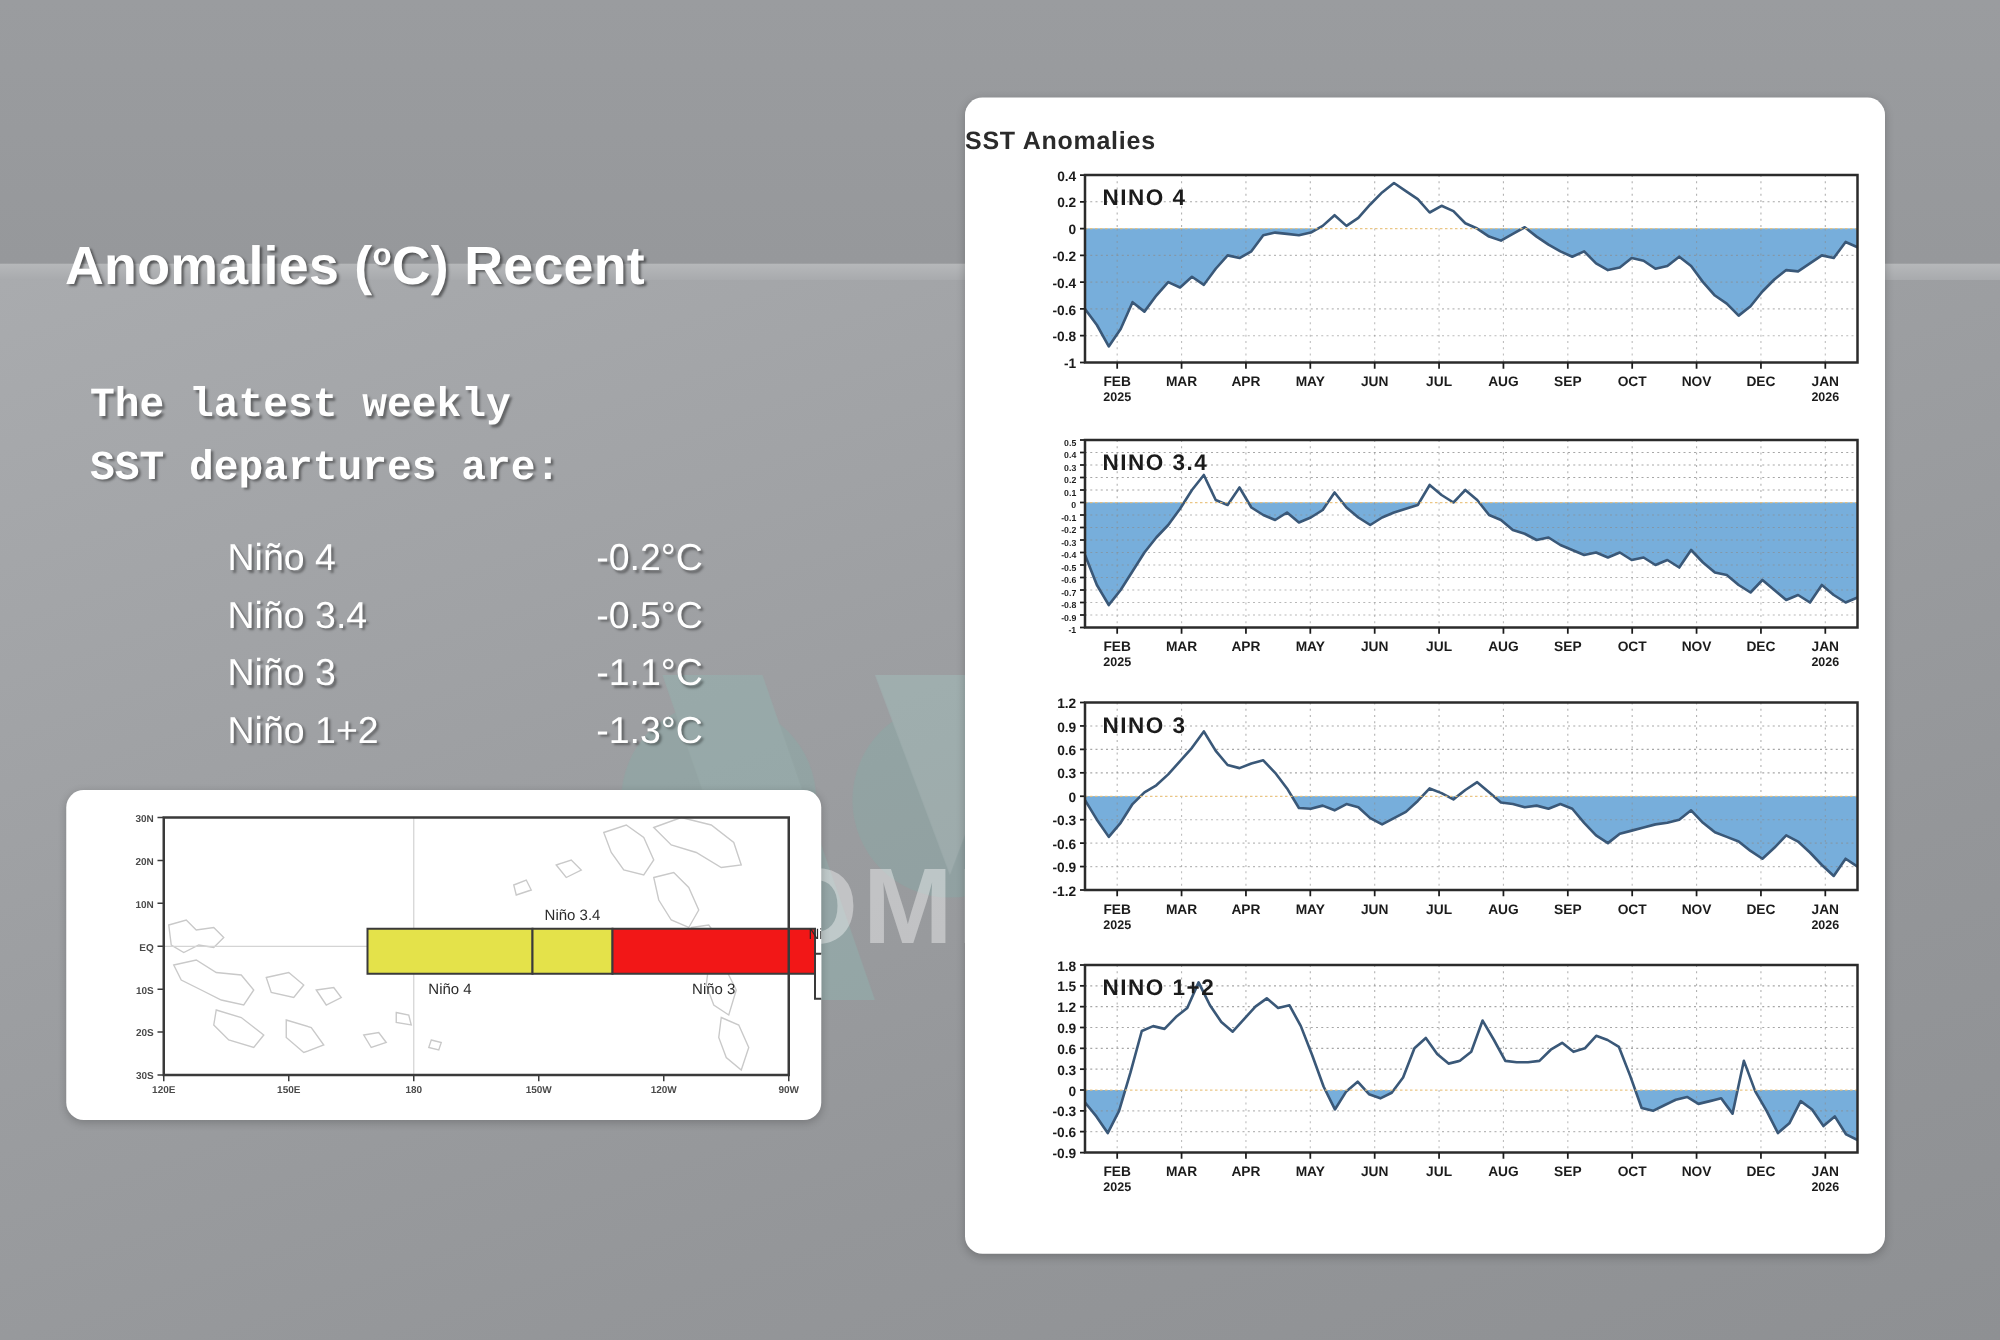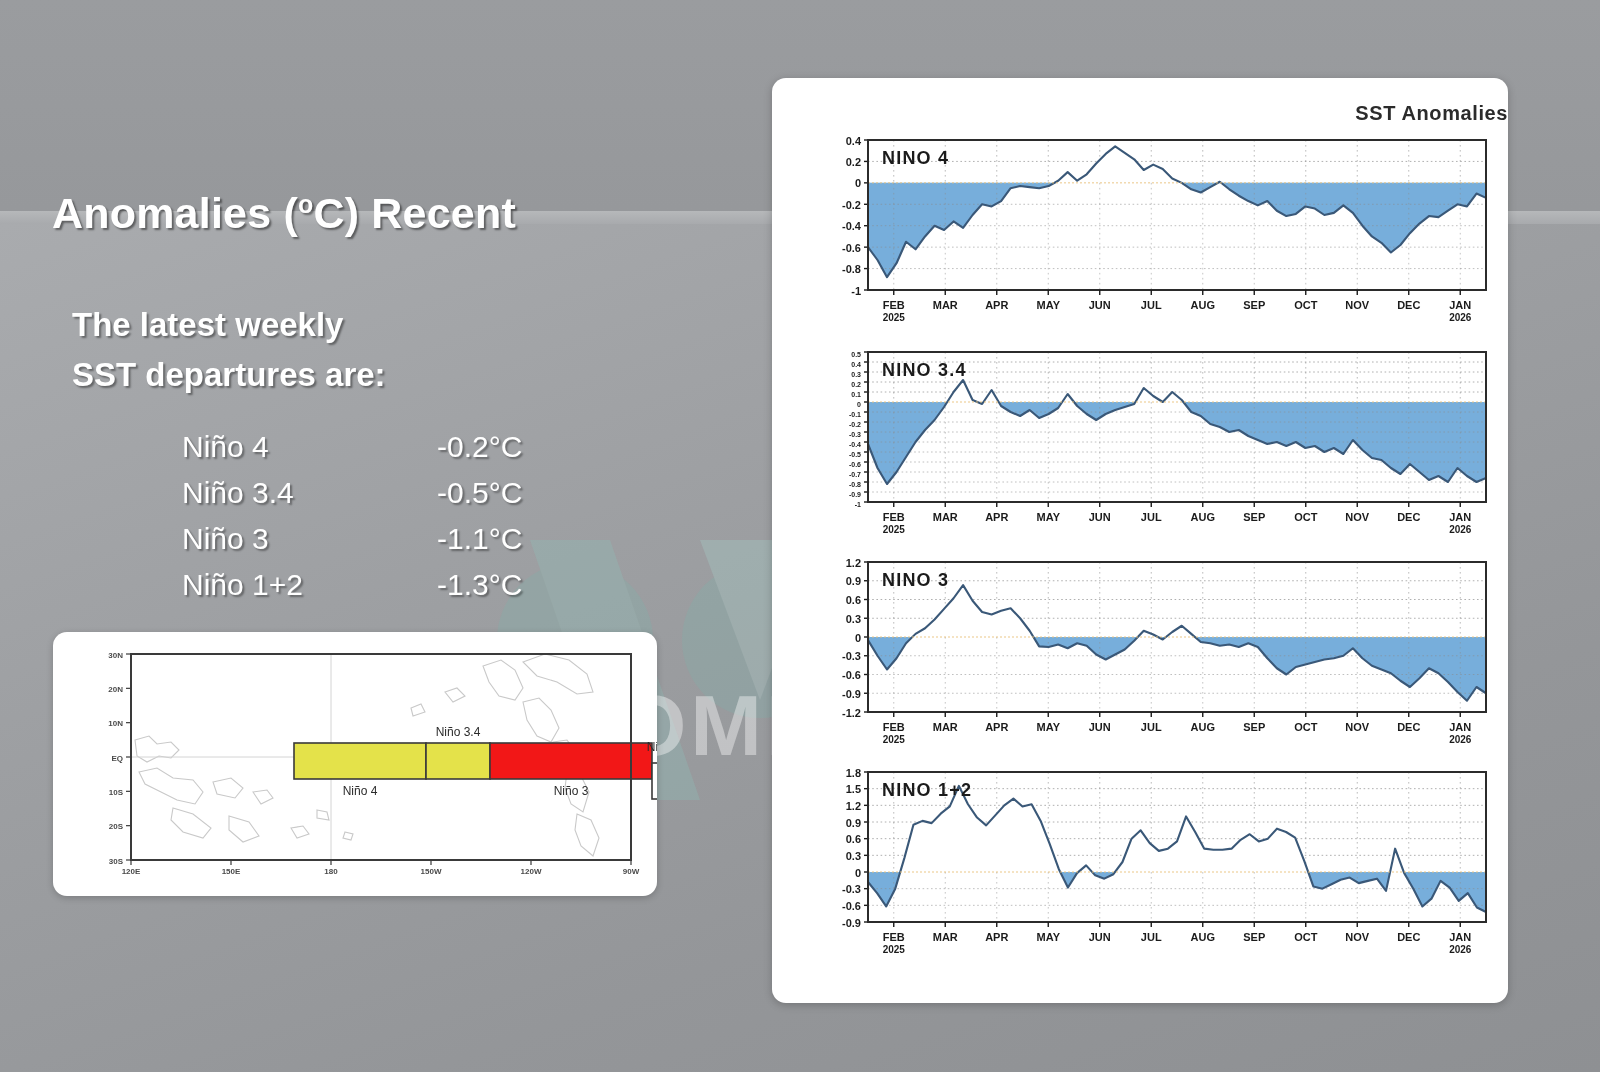--- a/index.html
+++ b/index.html
@@ -46,50 +46,52 @@
     white-space:pre-line;
   }
   #title sup { font-size:25px; vertical-align:super; }
 
   
   #lead {
     position:absolute; left:72px; top:300px; z-index:5;
     font-size:33px; font-weight:700; line-height:1.52;
     color:#ffffff; text-shadow:2px 2px 2px rgba(0,0,0,0.40);
     white-space:pre-line;
+    font-family:Liberation Mono, monospace;
   }
 
   
   #values { position:absolute; left:182px; top:430px; z-index:5; }
   .val-row { display:flex; height:46px; align-items:flex-start; }
   .val-name {
     width:255px; font-size:30px; font-weight:400; color:#ffffff;
     text-shadow:2px 2px 2px rgba(0,0,0,0.38);
   }
   .val-num {
     font-size:30px; font-weight:400; color:#ffffff;
     text-shadow:2px 2px 2px rgba(0,0,0,0.38);
+    margin-left:40px;
   }
 
   
   #map-card {
     position:absolute; left:53px; top:632px; width:604px; height:264px;
     background:#ffffff; border-radius:14px; z-index:4;
     box-shadow:0 2px 7px rgba(0,0,0,0.20);
   }
   #map-svg { position:absolute; left:0; top:0; }
 
   
   #chart-card {
     position:absolute; left:772px; top:78px; width:736px; height:925px;
     background:#ffffff; border-radius:14px; z-index:4;
     box-shadow:0 2px 8px rgba(0,0,0,0.22);
   }
   #chart-title {
-    position:absolute; left:0; top:24px; width:736px; text-align:right;
+    position:absolute; left:0; top:24px; width:736px; text-align:left;
     font-size:20px; font-weight:700; color:#2b2b2b; letter-spacing:0.6px;
   }
   #charts-svg { position:absolute; left:0; top:46px; }
 </style>
 </head>
 <body>
 
 <div id="bg-top"></div>
 <div id="bg-band"></div>
 <div id="bg-bottom"></div>

